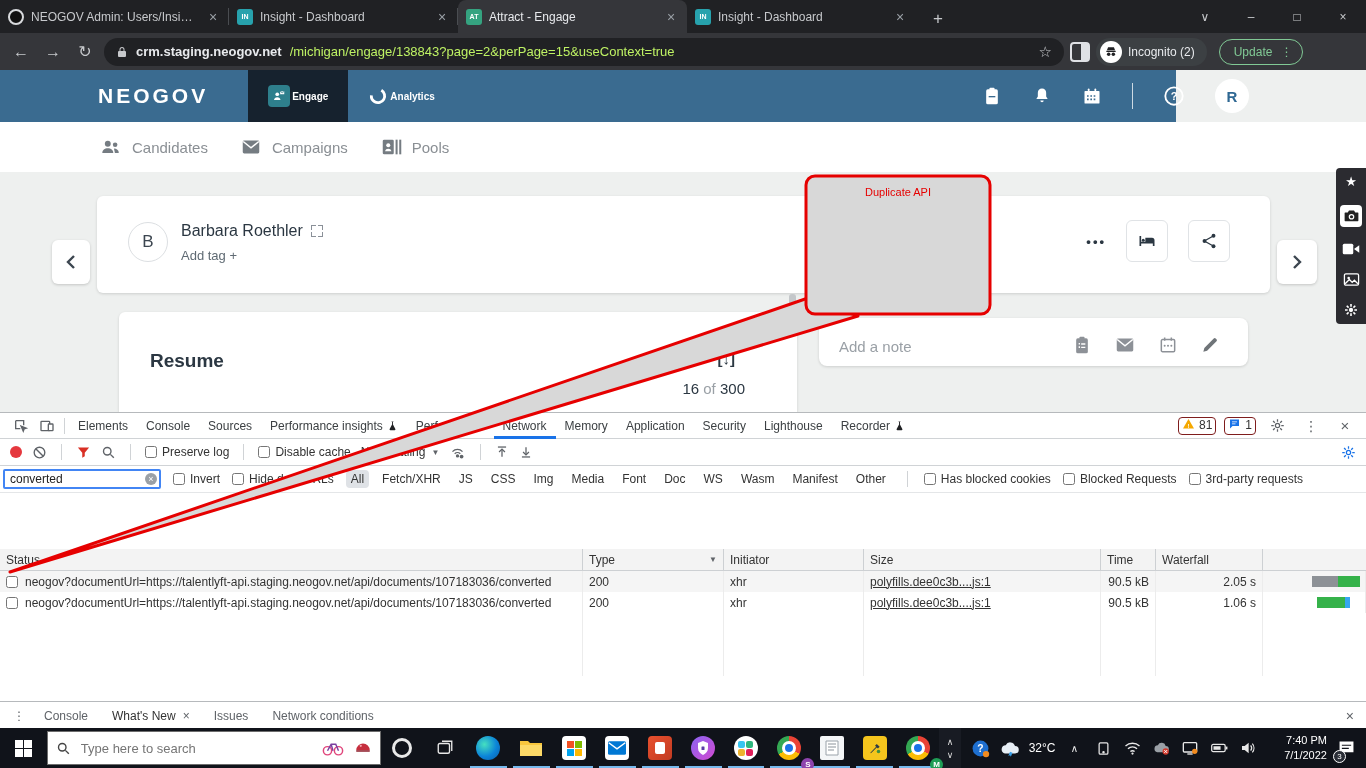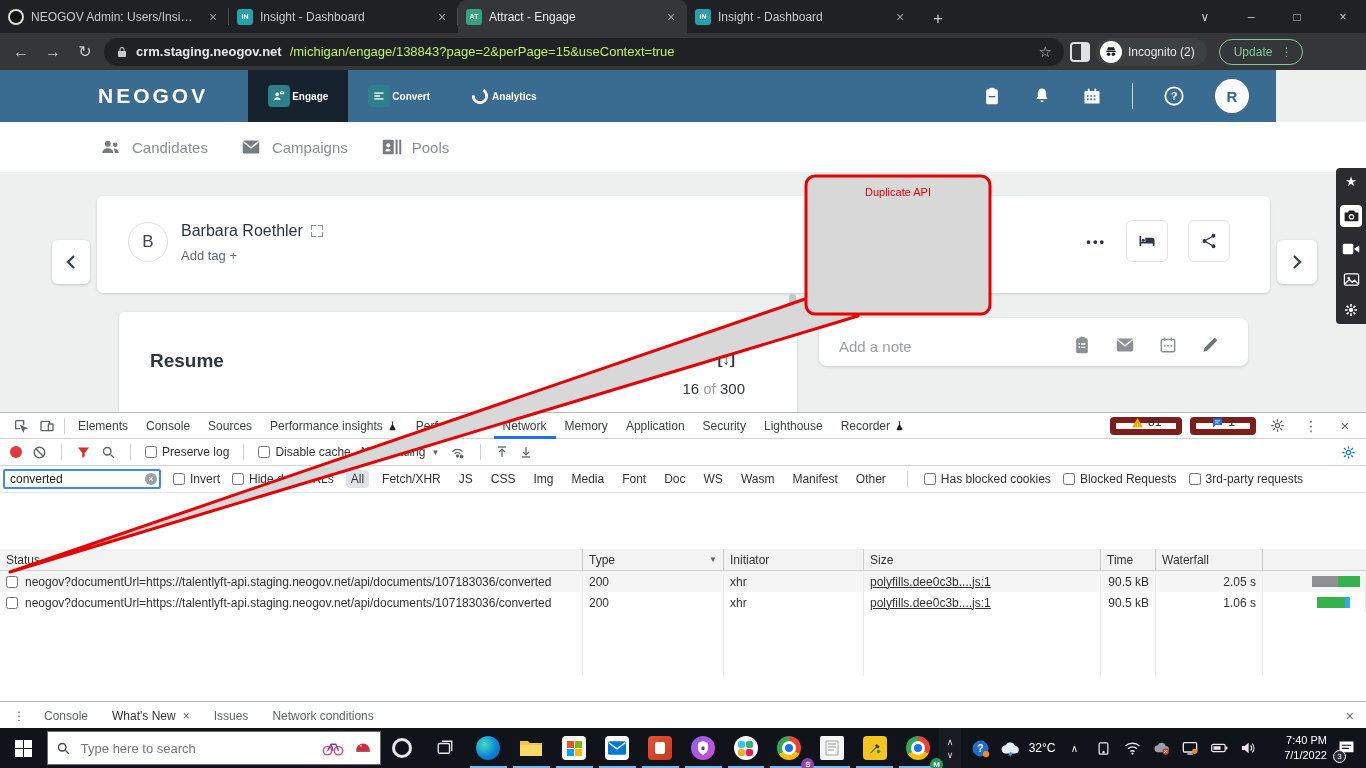--- a/index.html
+++ b/index.html
@@ -31,21 +31,21 @@
 .urlpill .domain{color:#e8eaed;font-size:13px;font-weight:bold}
 .urlpill .path{color:#bef264;font-size:13px;white-space:nowrap;overflow:hidden;text-overflow:ellipsis;flex:1}
 .urlpill .star{color:#c7c9cc;font-size:15px}
 .sidepanel-btn{width:20px;height:20px;border:2px solid #dfe1e5;border-radius:4px;position:relative}
 .sidepanel-btn:before{content:"";position:absolute;right:0;top:0;width:7px;height:100%;background:#dfe1e5}
 .incogpill{height:28px;background:#3c4043;border-radius:14px;display:flex;align-items:center;gap:6px;padding:0 12px 0 4px;color:#e8eaed;font-size:12px}
 .incog-ic{width:22px;height:22px;background:#fff;border-radius:50%;display:flex;align-items:center;justify-content:center}
 .updatebtn{height:26px;border:1px solid #81c995;border-radius:13px;color:#81c995;font-size:12px;display:flex;align-items:center;gap:8px;padding:0 10px 0 14px;margin-left:6px}
 
 
-.appheader{position:absolute;left:0;top:70px;width:1276px;height:52px;background:#3a6b90;display:flex;align-items:stretch;color:#fff}
+.appheader{position:absolute;left:0;top:70px;width:1176px;height:52px;background:#3a6b90;display:flex;align-items:stretch;color:#fff}
 .logo{font-size:21px;font-weight:bold;letter-spacing:3px;display:flex;align-items:center;margin:0 40px 0 98px}
 .nav-item{display:flex;align-items:center;gap:2px;padding:0 20px;font-size:10px;font-weight:bold}
 .nav-item.active{background:#16222e}
 .nav-ic{width:22px;height:22px;border-radius:4px;background:#2e7f8c;display:flex;align-items:center;justify-content:center}
 .hdr-right{position:absolute;left:982px;top:0;height:52px;display:flex;align-items:center;gap:30px}
 .hdr-divider{width:1px;height:26px;background:rgba(255,255,255,.75)}
 .avatar-r{width:34px;height:34px;border-radius:50%;background:#fff;color:#2f6893;font-weight:bold;font-size:15px;display:flex;align-items:center;justify-content:center}
 
 
 .subnav{position:absolute;left:0;top:122px;width:1366px;height:50px;background:#fff;display:flex;align-items:center;gap:32px;padding-left:100px;color:#8a8f94;font-size:15px}
@@ -76,21 +76,21 @@
 .pg-scroll{position:absolute;left:789px;top:122px;width:7px;height:18px;background:#c4c7ca;border-radius:3px}
 
 
 .devtools{position:absolute;left:0;top:412px;width:1366px;height:316px;background:#fff;border-top:1px solid #b6b9bc;font-size:12px;color:#333}
 .dt-tabs{position:absolute;left:0;top:0;width:1366px;height:26px;display:flex;align-items:center;border-bottom:1px solid #d0d3d6;padding-left:8px}
 .dt-tbtn{width:26px;height:24px;display:flex;align-items:center;justify-content:center;color:#5f6368}
 .dt-vdiv{width:1px;height:16px;background:#d0d3d6;margin:0 4px}
 .dt-tab{height:26px;display:flex;align-items:center;padding:0 9px;gap:4px;white-space:nowrap;color:#3c4043}
 .dt-tab.active{border-bottom:3px solid #1a73e8;padding-top:3px}
 .dt-right{margin-left:auto;display:flex;align-items:center;gap:8px;padding-right:8px}
-.dt-badge{height:18px;border:6px solid #7f1d1d;border-radius:4px;display:flex;align-items:flex-end;gap:4px;padding:0 15px}
+.dt-badge{height:18px;border:1px solid #7f1d1d;border-radius:4px;display:flex;align-items:flex-start;gap:4px;padding:0 3px}
 .dt-toolbar{position:absolute;left:0;top:26px;width:1366px;height:27px;display:flex;align-items:center;gap:10px;padding-left:10px;border-bottom:1px solid #d0d3d6}
 .rec-dot{width:12px;height:12px;border-radius:50%;background:#e5383e}
 .cb-label{display:flex;align-items:center;gap:5px;white-space:nowrap}
 input[type=checkbox]{width:12px;height:12px}
 .throttle{display:flex;align-items:center;gap:6px;color:#333}
 .dt-gear-right{margin-left:auto;margin-right:10px;color:#1a73e8}
 .dt-filterrow{position:absolute;left:0;top:53px;width:1366px;height:27px;display:flex;align-items:center;gap:12px;padding-left:3px;border-bottom:1px solid #e4e6e8}
 .filter-input{width:158px;height:20px;border:2px solid #4285f4;border-radius:2px;font-size:12px;padding:0 18px 0 5px;font-family:"Liberation Sans",sans-serif;color:#222}
 .filter-wrap{position:relative}
 .filter-clear{position:absolute;right:4px;top:4px;width:12px;height:12px;border-radius:50%;background:#9aa0a6;color:#fff;font-size:9px;display:flex;align-items:center;justify-content:center}
@@ -222,28 +222,20 @@
         <svg width="14" height="14" viewBox="0 0 24 24" fill="#fff">
             <circle cx="9" cy="9" r="3.2"></circle>
             <path d="M3.5 19c0-3 2.5-5 5.5-5s5.5 2 5.5 5z"></path>
             <path d="M14 4h7v5h-7z" fill="#fff"></path>
             <path d="M14 4l3.5 2.5L21 4" stroke="#2e7f8c" stroke-width="1.3" fill="none"></path>
           </svg>
       </span>
       <span>Engage</span>
     </div>
     <div class="nav-item">
-      <span class="nav-ic">
-        <svg width="14" height="14" viewBox="0 0 24 24" stroke="#fff" stroke-width="2.4" fill="none">
-            <path d="M4 7h16M4 12h10M4 17h16"></path>
-          </svg>
-      </span>
-      <span>Convert</span>
-    </div>
-    <div class="nav-item">
       <span class="ico">
         <svg width="20" height="20" viewBox="0 0 24 24" fill="none" stroke="#fff" stroke-width="3.4">
             <circle cx="12" cy="12" r="8" stroke-dasharray="34 16" transform="rotate(-60 12 12)"></circle>
           </svg>
       </span>
       <span>Analytics</span>
     </div>
     <div class="hdr-right">
       <span class="ico">
         <svg width="20" height="20" viewBox="0 0 24 24" fill="#fff">

